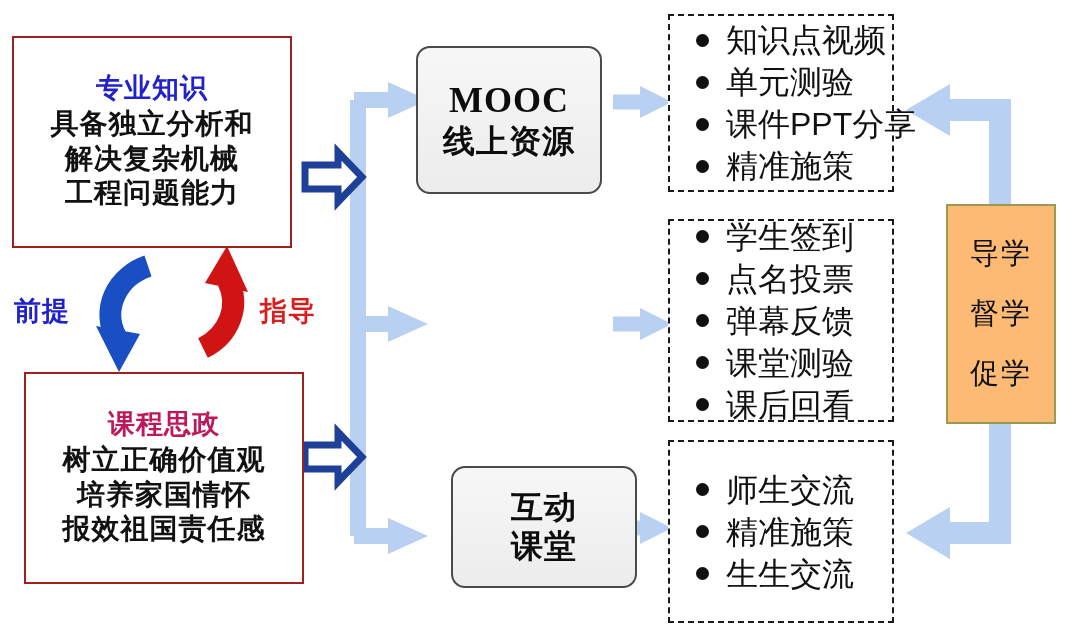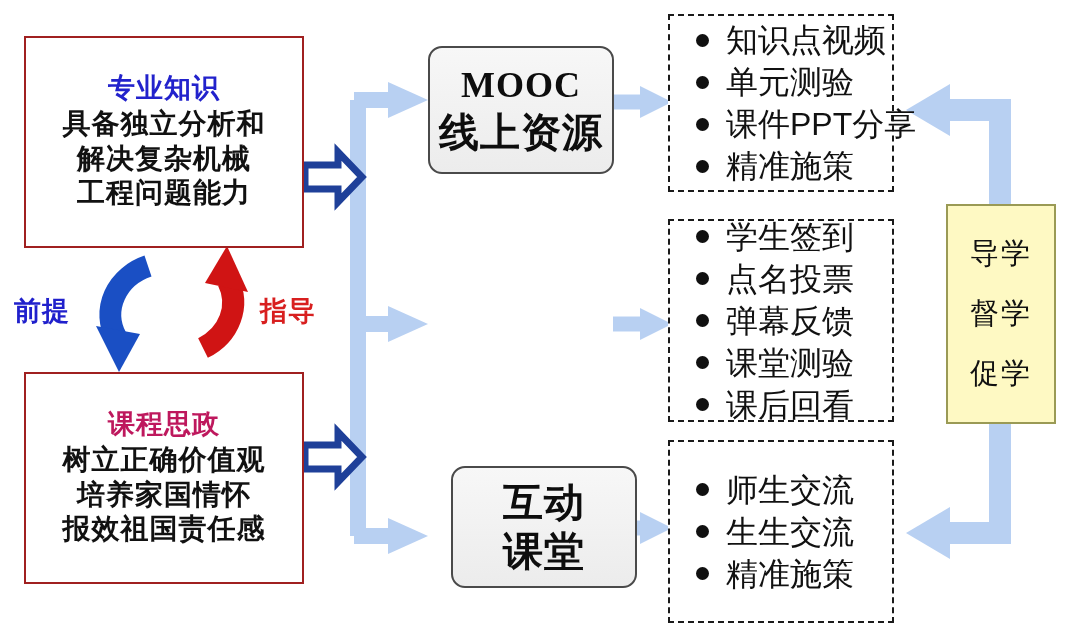--- a/index.html
+++ b/index.html
@@ -64,21 +64,21 @@
     color: #0d0d0d;
     line-height: 1.22;
     white-space: nowrap;
     letter-spacing: 1px;
   }
   .gb-serif {
     font-family: "Liberation Serif", "DejaVu Serif", serif;
     font-size: 36px;
     letter-spacing: 1px;
   }
-  .gb-cn { font-size: 40px; }
+  .gb-cn { font-size: 32px; }
 
   
   .dash-box {
     position: absolute;
     box-sizing: border-box;
     border: 2.5px dashed #1a1a1a;
     background: #ffffff;
     display: flex;
     flex-direction: column;
     justify-content: center;
@@ -100,21 +100,21 @@
     background: #101010;
     margin-right: 17px;
     flex: none;
   }
 
   
   .vert-box {
     position: absolute;
     box-sizing: border-box;
     border: 2px solid #9a9a55;
-    background: #fef9c3;
+    background: #fdba74;
     display: flex;
     flex-direction: column;
     align-items: center;
     justify-content: space-around;
     padding: 18px 0;
   }
   .vert-box .vb-line {
     font-size: 29px;
     color: #111111;
     letter-spacing: 2px;
@@ -198,38 +198,38 @@
     <g>
       <path d="M 148 266 A 58 52 0 0 0 116 337" stroke="#1a4fc4" stroke-width="22" fill="none" stroke-linecap="butt"></path>
       <polygon points="96,326 140,334 119,372" fill="#1a4fc4"></polygon>
     </g>
     <g>
       <path d="M 203 348 A 58 52 0 0 0 228 281" stroke="#d01414" stroke-width="22" fill="none" stroke-linecap="butt"></path>
       <polygon points="248,292 205,283 227,246" fill="#d01414"></polygon>
     </g>
   </svg>
 
-  <div class="red-box" style="left:24px; top:36px; width:280px; height:212px;">
+  <div class="red-box" style="left:12px; top:36px; width:280px; height:212px;">
     <div class="bx-title title-blue">专业知识</div>
     <div class="bx-line">具备独立分析和</div>
     <div class="bx-line">解决复杂机械</div>
     <div class="bx-line">工程问题能力</div>
   </div>
 
   <div class="red-box" style="left:24px; top:372px; width:280px; height:212px;">
     <div class="bx-title title-red">课程思政</div>
     <div class="bx-line">树立正确价值观</div>
     <div class="bx-line">培养家国情怀</div>
     <div class="bx-line">报效祖国责任感</div>
   </div>
 
   <div class="side-label lbl-blue" style="left:14px; top:293px;">前提</div>
   <div class="side-label lbl-red" style="left:260px; top:293px;">指导</div>
 
-  <div class="grey-box" style="left:428px; top:46px; width:186px; height:128px;">
+  <div class="grey-box" style="left:416px; top:46px; width:186px; height:148px;">
     <div class="gb-line gb-serif">MOOC</div>
     <div class="gb-line gb-cn">线上资源</div>
   </div>
 
 
   <div class="grey-box" style="left:451px; top:466px; width:186px; height:122px;align-items:center;">
     <div class="gb-line gb-cn">互动</div>
     <div class="gb-line gb-cn">课堂</div>
   </div>
 
@@ -275,25 +275,25 @@
     </div>
   </div>
 
   <div class="dash-box" style="left:668px; top:440px; width:226px; height:183px;">
     <div class="dash-item">
       <span class="bullet"></span>
       <span>师生交流</span>
     </div>
     <div class="dash-item">
       <span class="bullet"></span>
+      <span>精准施策</span>
+    </div>
+    <div class="dash-item">
+      <span class="bullet"></span>
       <span>生生交流</span>
-    </div>
-    <div class="dash-item">
-      <span class="bullet"></span>
-      <span>精准施策</span>
     </div>
   </div>
 
   <div class="vert-box" style="left:946px; top:204px; width:110px; height:220px;">
     <div class="vb-line">导学</div>
     <div class="vb-line">督学</div>
     <div class="vb-line">促学</div>
   </div>
 
 </div>

